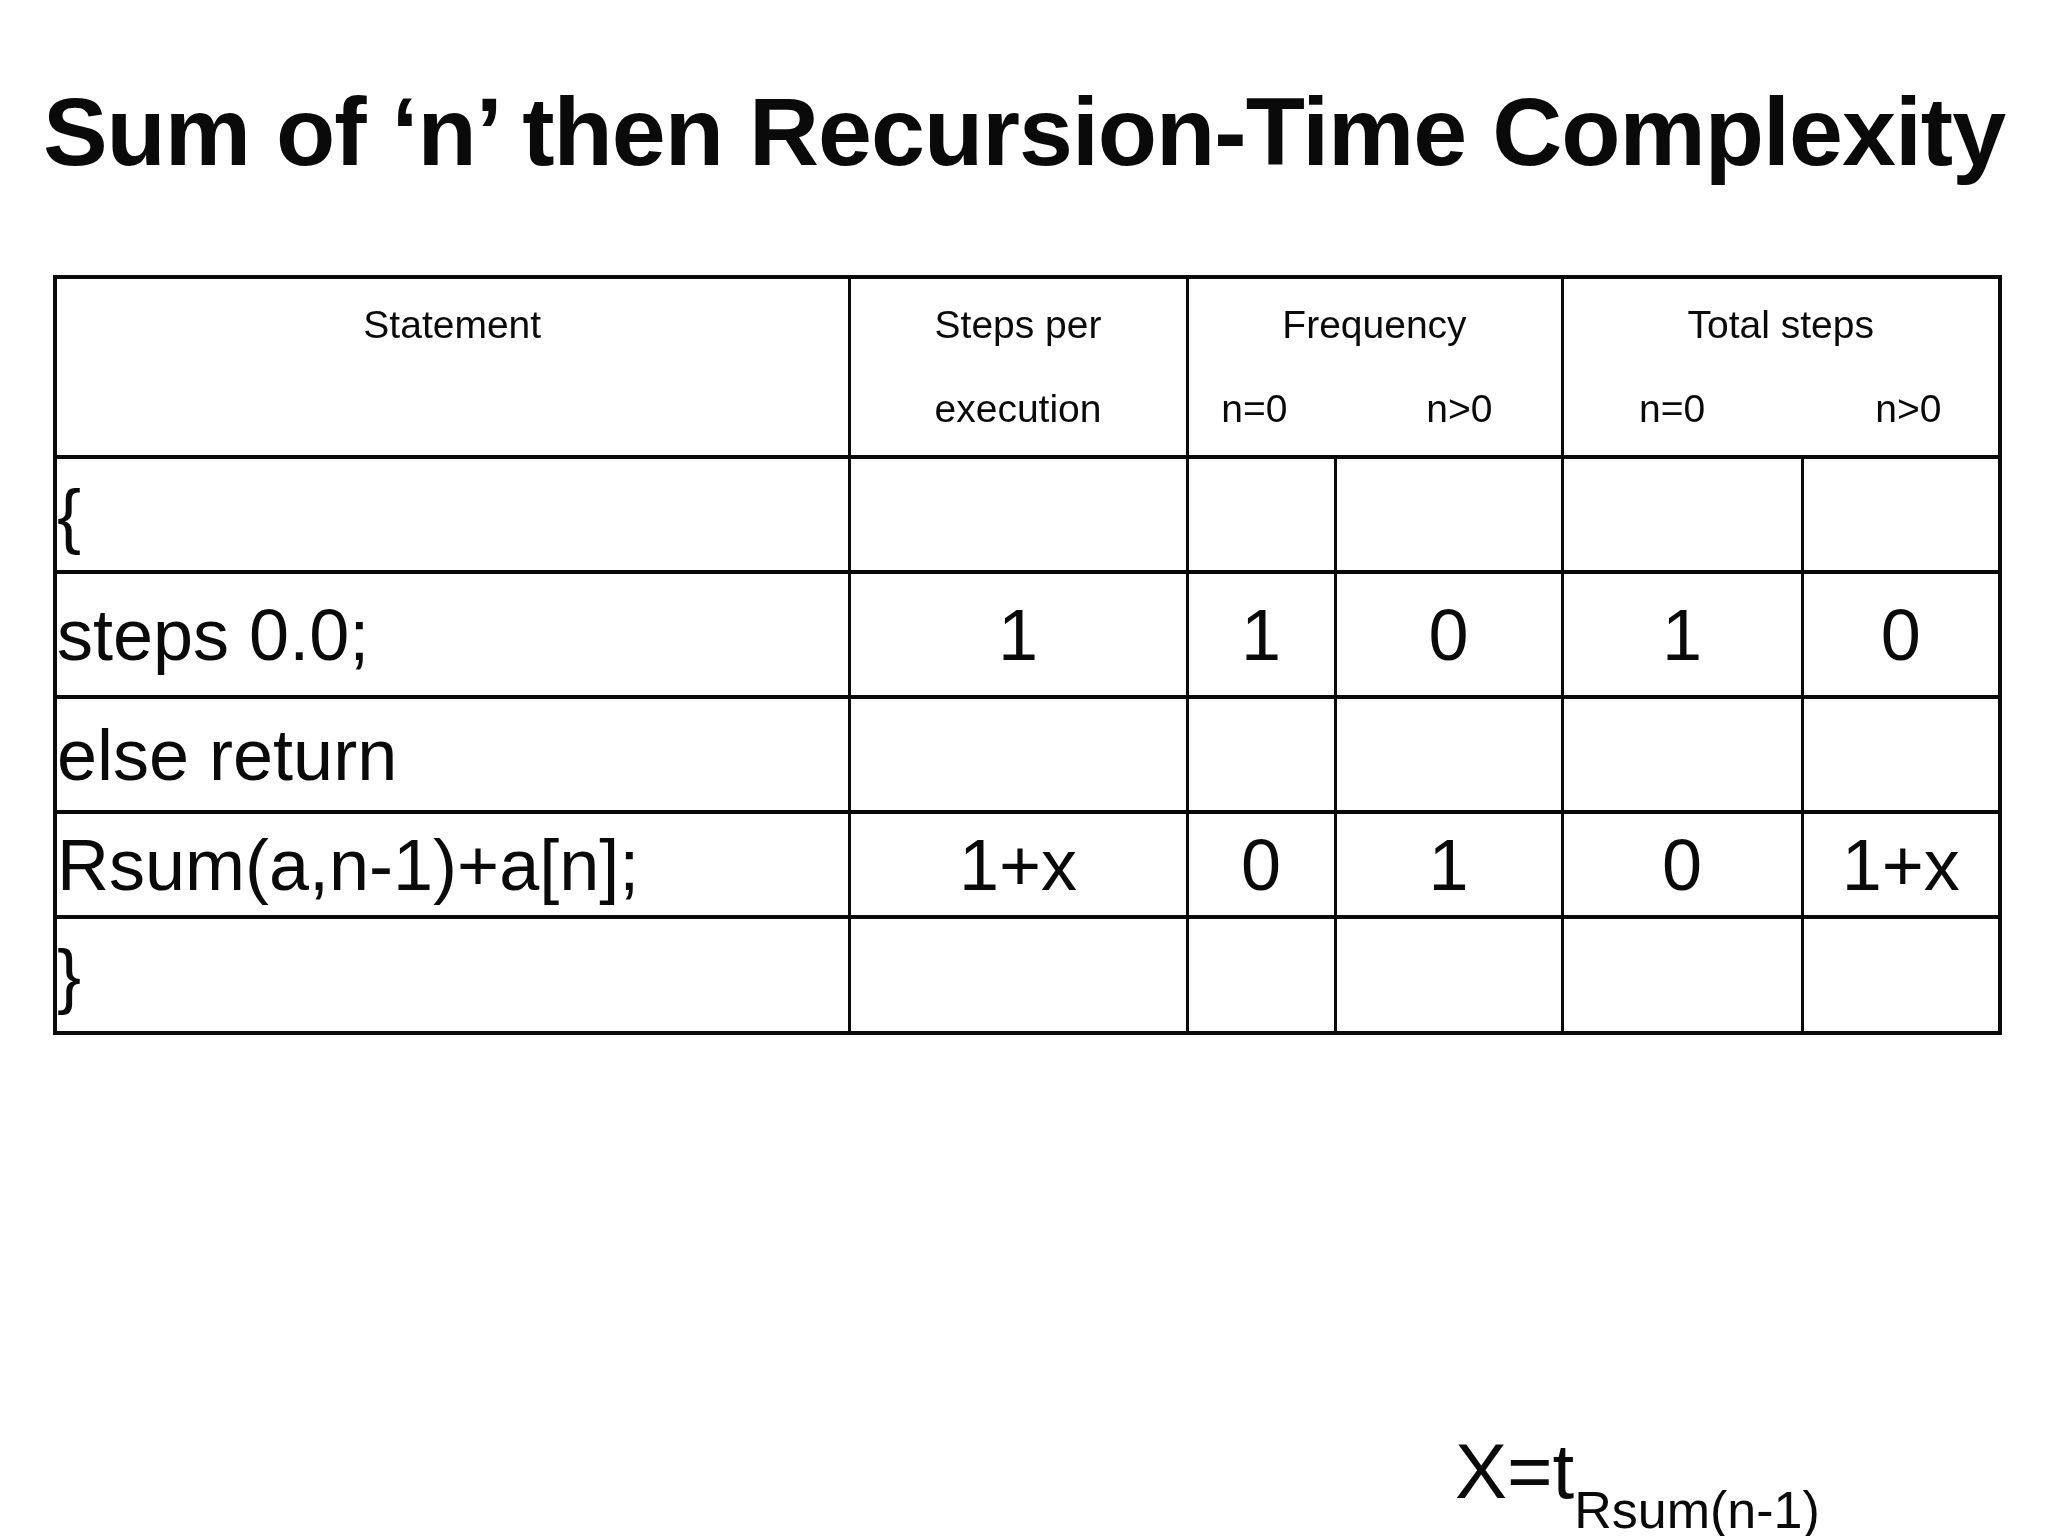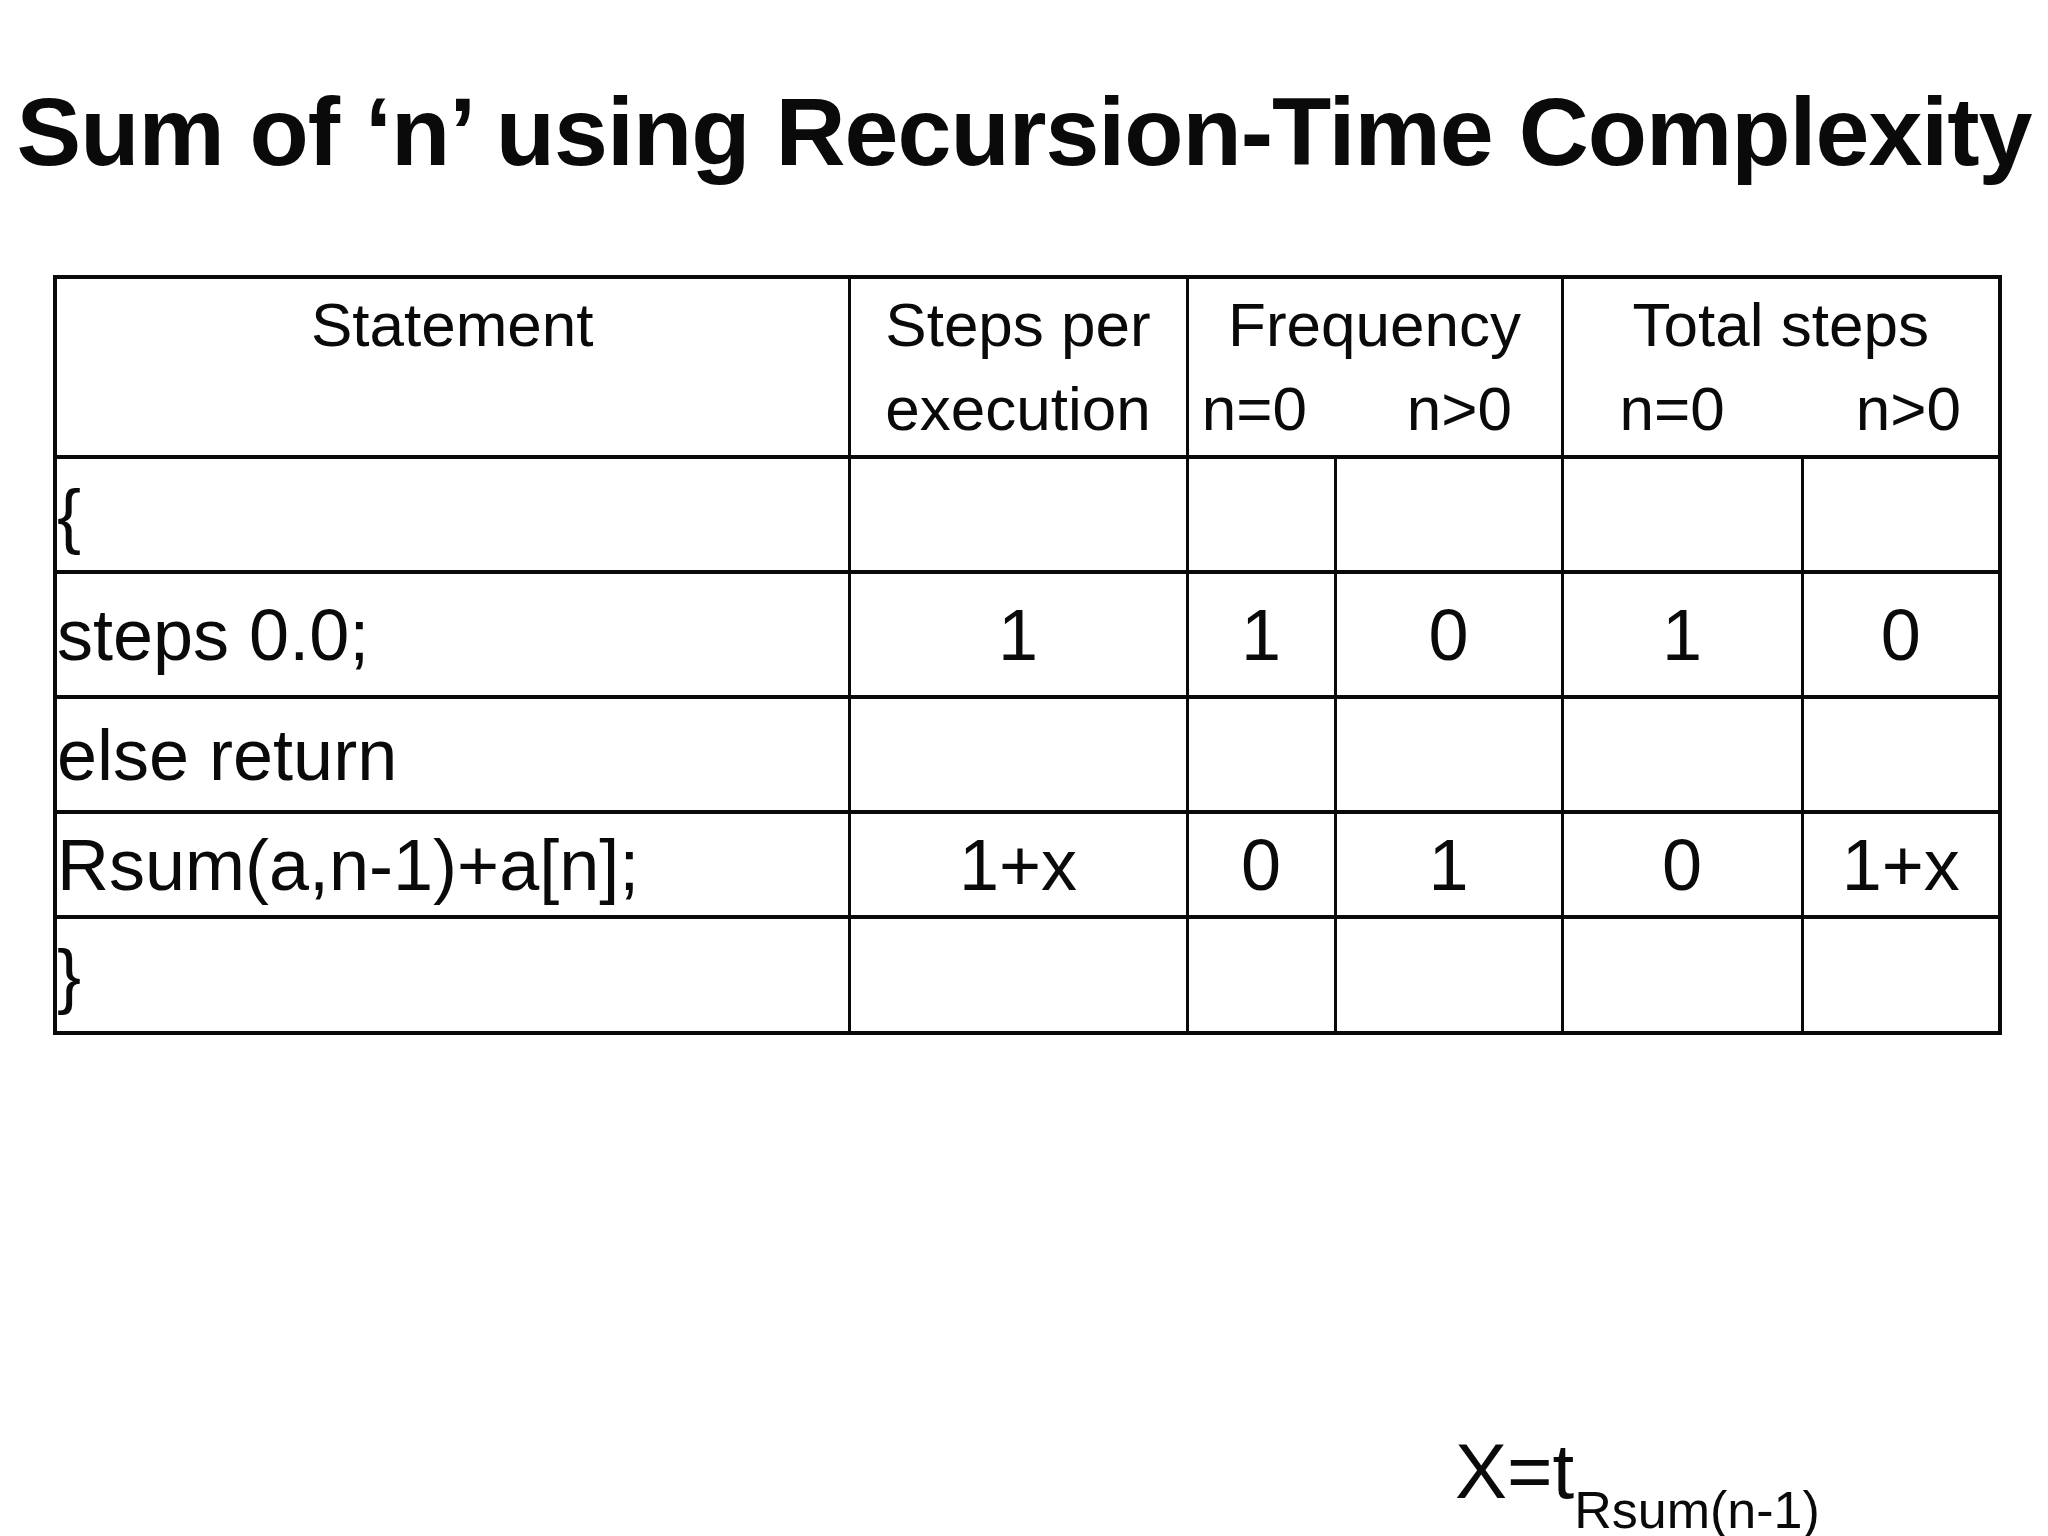--- a/index.html
+++ b/index.html
@@ -39,21 +39,21 @@
     border: 3px solid #0a0a0a;
     border-top-width: 4px;
     border-bottom-width: 4px;
     padding: 0;
     vertical-align: middle;
     font-weight: normal;
     overflow: hidden;
   }
   
   .complexity-table thead tr { height: 180px; }
-  .complexity-table thead th { font-size: 62px; text-align: center; }
+  .complexity-table thead th { font-size: 39px; text-align: center; }
   .h-line { line-height: 84px; height: 84px; }
   .h-sub { display: flex; line-height: 84px; height: 84px; gap: 38px; }
   .h-sub span { display: inline-block; text-align: center; }
   .freq-sub .s1 { width: 148px; }
   .freq-sub .s2 { width: 227px; }
   .tot-sub .s1 { width: 240px; }
   .tot-sub .s2 { width: 198px; }
   
   .complexity-table tbody td { font-size: 72px; }
   td.stmt { text-align: left; }
@@ -77,21 +77,21 @@
     white-space: nowrap;
   }
   .footer-formula .sub {
     font-size: 52px;
     vertical-align: -30px;
   }
 </style>
 </head>
 <body>
 
-<div class="slide-title">Sum of ‘n’ using Recursion-Time Complexity</div>
+<div class="slide-title">Sum of ‘n’ then Recursion-Time Complexity</div>
 
 <table class="complexity-table">
   <colgroup>
     <col style="width:794px">
     <col style="width:338px">
     <col style="width:148px">
     <col style="width:227px">
     <col style="width:240px">
     <col style="width:198px">
   </colgroup>

